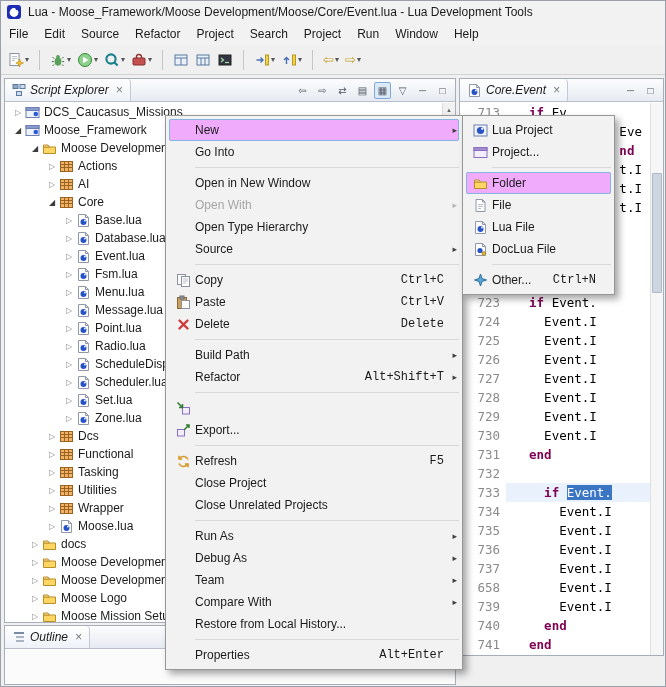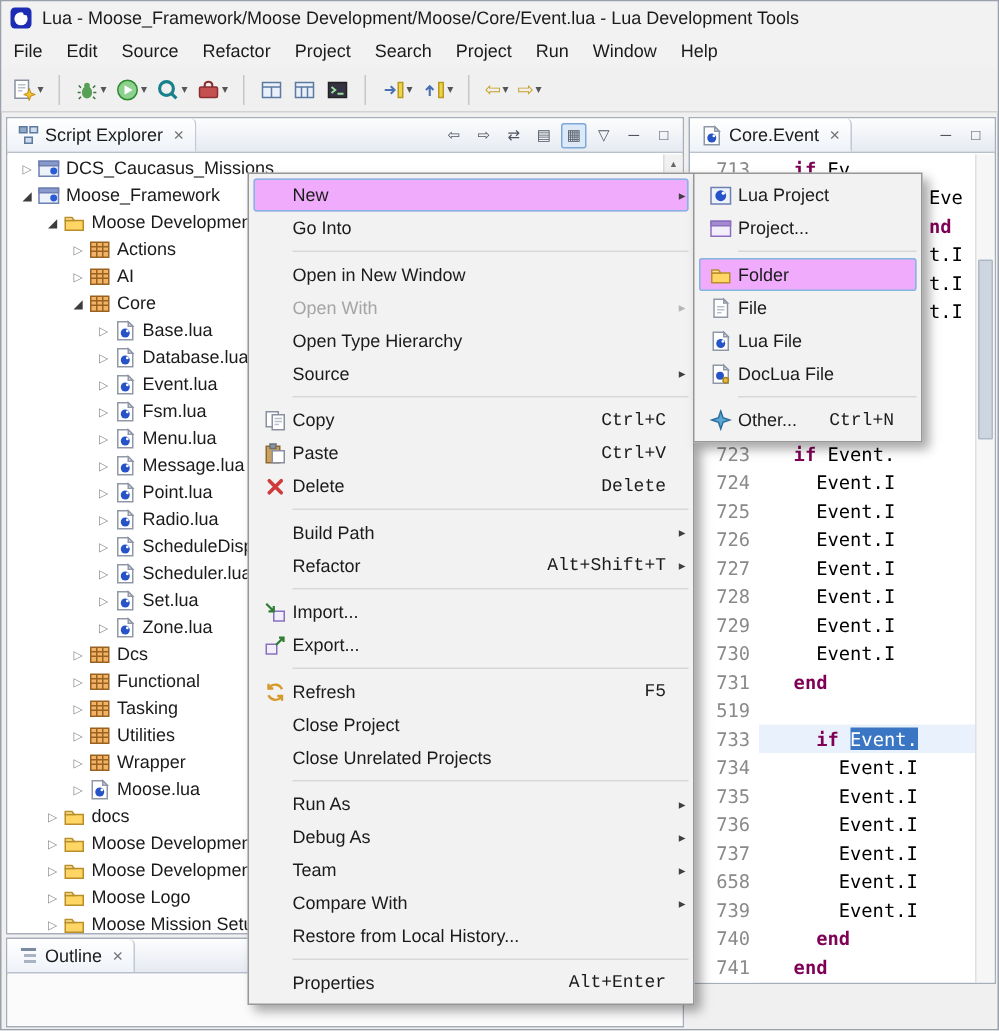--- a/index.html
+++ b/index.html
@@ -17,21 +17,21 @@
   .tb-btn{display:flex;align-items:center;height:24px;padding:2px 3px;border-radius:2px;}
   .tb-ico{display:flex;align-items:center;}
   .tb-ico svg{display:block;}
   .tb-dd{font-size:8px;color:#555;margin-left:1px;}
   .tb-sep{width:1px;height:20px;background:#c6c6c6;margin:0 7px;flex:none;}
   .gly{font-size:13px;line-height:14px;}
 
   
   .panel{position:absolute;background:#fff;border:1px solid #a6aeb9;}
   .panel-header{position:absolute;left:0;top:0;right:0;height:23px;background:linear-gradient(#fdfdfe,#e6eaf1);border-bottom:1px solid #b9c0cb;display:flex;align-items:stretch;}
-  .tab{display:flex;align-items:center;gap:4px;padding:0 7px;background:linear-gradient(#ffffff,#eef2f8);border-right:1px solid #c2c9d4;border-top-right-radius:4px;white-space:nowrap;}
+  .tab{display:flex;align-items:center;gap:4px;padding:0 7px;background:linear-gradient(#ffffff,#eef2f8);border-right:1px solid #c2c9d4;border-top-right-radius:4px;white-space:nowrap;font-style:italic;}
   .tab-ico svg{display:block;}
   .tab-close{color:#777;font-size:12px;margin-left:3px;cursor:default;}
   .header-icons{margin-left:auto;display:flex;align-items:center;gap:3px;padding-right:4px;}
   .hicon{width:17px;height:17px;display:flex;align-items:center;justify-content:center;font-size:10px;color:#4f5560;}
   .hicon.pressed{background:#dcE9f7;border:1px solid #7fa8d9;border-radius:2px;}
 
   
   .script-explorer{left:3px;top:77px;width:452px;height:545px;}
   .tree{position:absolute;left:0;top:24px;right:13px;bottom:0;background:#fff;overflow:hidden;}
   .tree-row{display:flex;align-items:center;height:18px;white-space:nowrap;}
@@ -677,21 +677,21 @@
         </div>
         <div class="code-line">
           <span class="ln">730</span>
           <span class="ct"><span class="pl">    Event.I</span></span>
         </div>
         <div class="code-line">
           <span class="ln">731</span>
           <span class="ct"><span class="pl">  </span><span class="kw">end</span></span>
         </div>
         <div class="code-line">
-          <span class="ln">519</span>
+          <span class="ln">732</span>
           <span class="ct"></span>
         </div>
         <div class="code-line current-line">
           <span class="ln">733</span>
           <span class="ct"><span class="pl">    </span><span class="kw">if</span><span class="pl"> </span><span class="sel">Event.</span></span>
         </div>
         <div class="code-line">
           <span class="ln">734</span>
           <span class="ct"><span class="pl">      Event.I</span></span>
         </div>
@@ -824,21 +824,20 @@
         <span class="mi-arrow">▸</span>
       </div>
       <div class="menu-sep"></div>
       <div class="menu-item">
         <span class="mi-ico">
           <svg width="15" height="15" viewBox="0 0 15 15">
             <rect x="6.5" y="6.5" width="7" height="6.5" fill="#f3eefc" stroke="#8a6fc0"></rect>
             <path d="M1.5 1.5 L6.5 6.5 M6.5 3 V6.5 H3" fill="none" stroke="#2f7d33" stroke-width="1.5"></path>
           </svg>
         </span>
-        <span class="mi-label">Import...</span>
         <span class="mi-short"></span>
         <span class="mi-arrow"></span>
       </div>
       <div class="menu-item">
         <span class="mi-ico">
           <svg width="15" height="15" viewBox="0 0 15 15">
             <rect x="1.5" y="6.5" width="7" height="6.5" fill="#f3eefc" stroke="#8a6fc0"></rect>
             <path d="M8 7 L13 2 M13 5 V2 H10" fill="none" stroke="#2f7d33" stroke-width="1.5"></path>
           </svg>
         </span>

